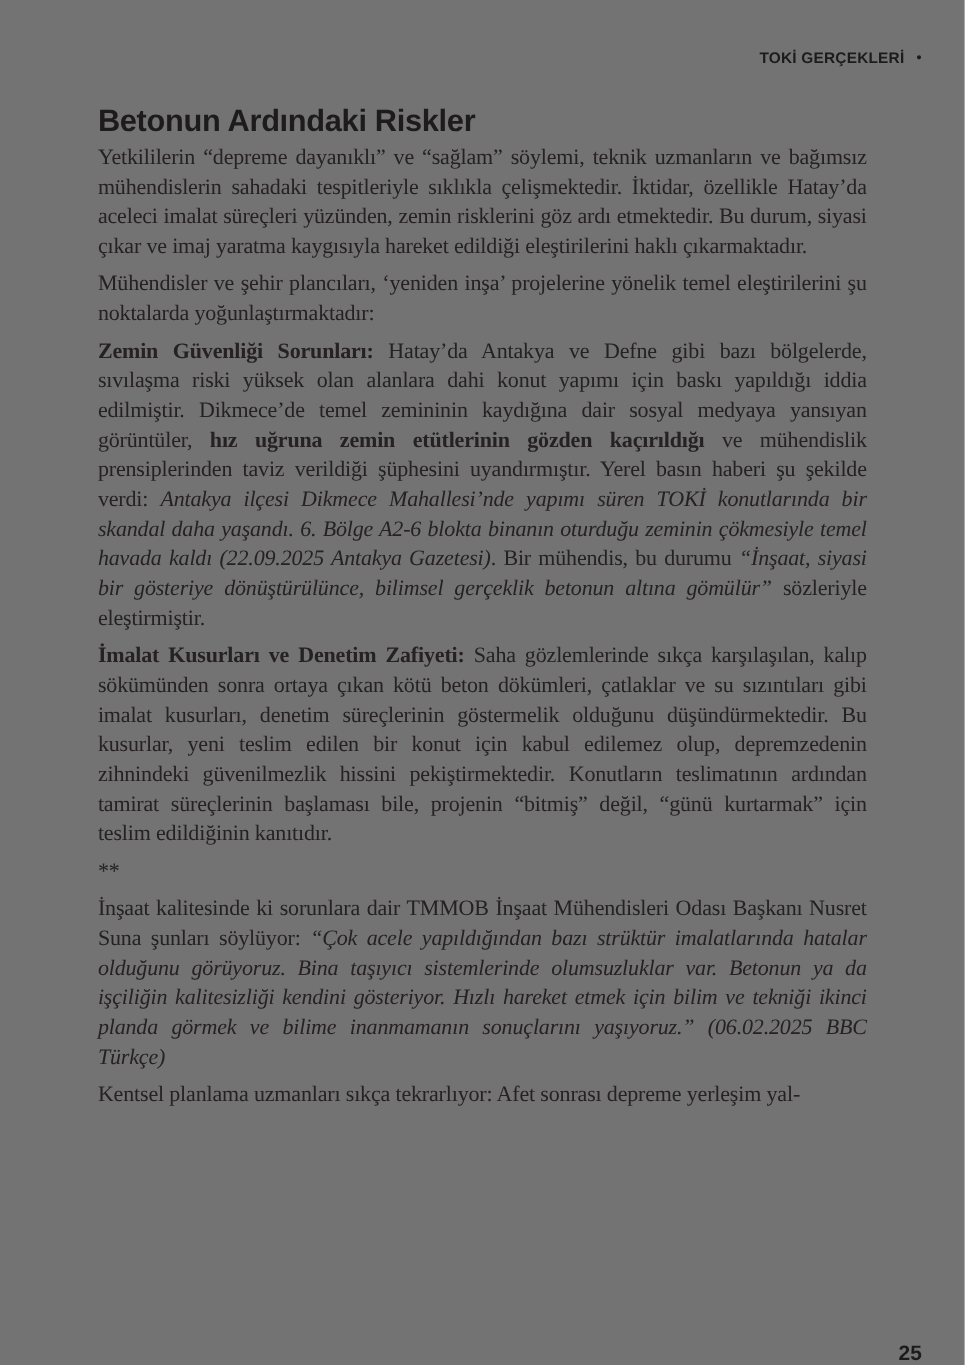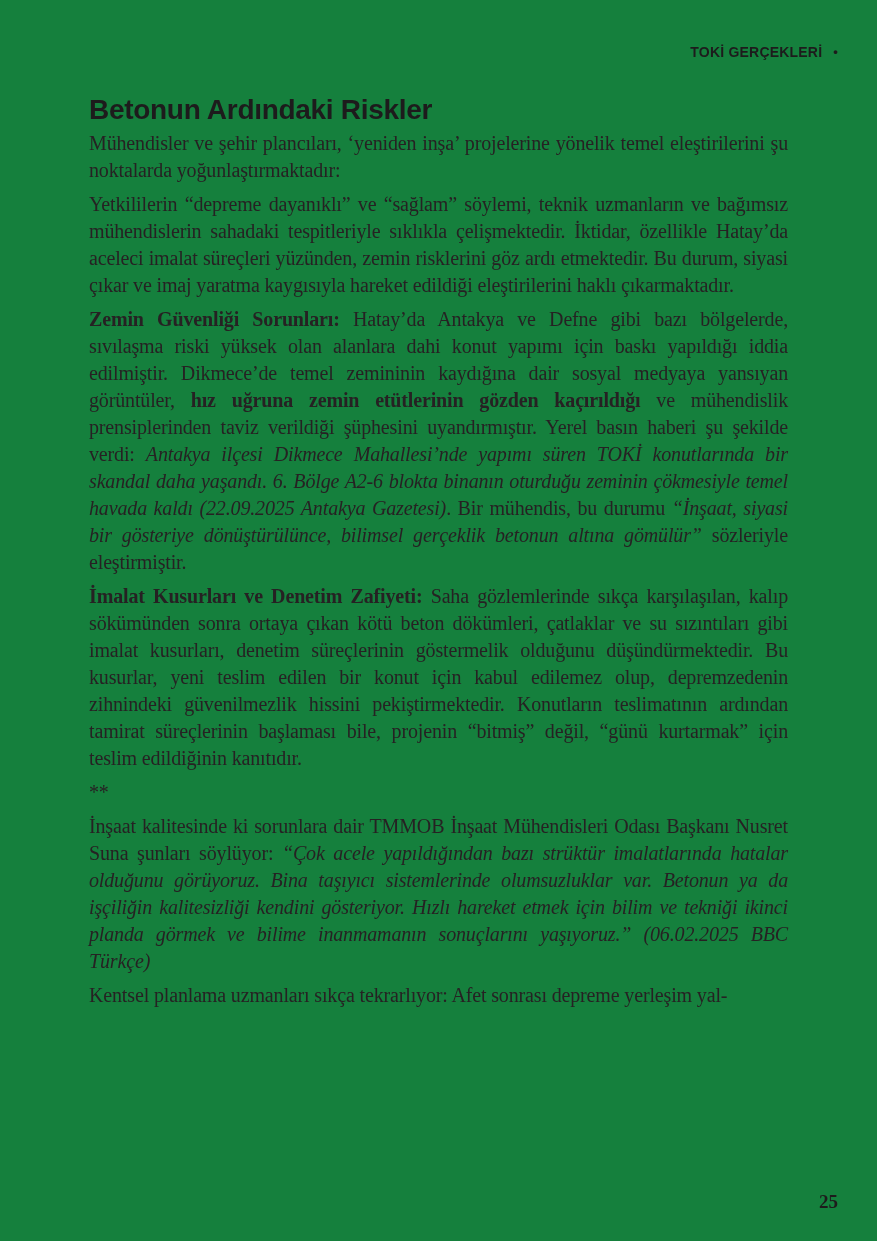--- a/index.html
+++ b/index.html
@@ -2,21 +2,21 @@
 <html lang="tr"><head>
 <meta charset="utf-8">
 <style>
   * { margin: 0; padding: 0; box-sizing: border-box; }
   html, body { background: #e9e9e9; }
   .page {
     position: relative;
     width: 877px;
     height: 1241px;
     margin: 0 auto;
-    background: #15803d;
+    background: #737373;
     color: #262123;
     font-family: "Liberation Serif", "DejaVu Serif", serif;
     overflow: hidden;
   }
   .running-header {
     position: absolute;
     top: 44px;
     right: 39px;
     display: flex;
     align-items: center;
@@ -52,45 +52,45 @@
     color: #1d1b1c;
     margin: 11px 0 8px 0;
     text-align: left;
   }
   .separator { text-align: left; }
   b { font-weight: 700; font-family: Liberation Serif, serif; }
   i { font-style: italic; }
   .page-number {
     position: absolute;
     right: 39px;
-    top: 1191px;
-    font-family: Liberation Serif, serif;
+    top: 1220px;
+    font-family: Liberation Sans, sans-serif;
     font-weight: 700;
     font-size: 19px;
     color: #1d1b1c;
   }
 </style>
 </head>
 <body>
 
 <div class="page">
 
   <div class="running-header">
     <span>TOKİ GERÇEKLERİ</span>
     <span class="dot">•</span>
   </div>
 
   <div class="content">
 
 
     <h2 class="section-heading">Betonun Ardındaki Riskler</h2>
 
+    <p>Yetkililerin “depreme dayanıklı” ve “sağlam” söylemi, teknik uzmanların ve bağımsız mühendislerin sahadaki tespitleriyle sıklıkla çelişmektedir. İktidar, özellikle Hatay’da aceleci imalat süreçleri yüzünden, zemin risklerini göz ardı etmektedir. Bu durum, siyasi çıkar ve imaj yaratma kaygısıyla hareket edildiği eleştirilerini haklı çıkarmaktadır.</p>
+
     <p>Mühendisler ve şehir plancıları, ‘yeniden inşa’ projelerine yönelik temel eleştirilerini şu noktalarda yoğunlaştırmaktadır:</p>
-
-    <p>Yetkililerin “depreme dayanıklı” ve “sağlam” söylemi, teknik uzmanların ve bağımsız mühendislerin sahadaki tespitleriyle sıklıkla çelişmektedir. İktidar, özellikle Hatay’da aceleci imalat süreçleri yüzünden, zemin risklerini göz ardı etmektedir. Bu durum, siyasi çıkar ve imaj yaratma kaygısıyla hareket edildiği eleştirilerini haklı çıkarmaktadır.</p>
 
     <p><b>Zemin Güvenliği Sorunları: </b><span>Hatay’da Antakya ve Defne gibi bazı bölgelerde, sıvılaşma riski yüksek olan alanlara dahi konut yapımı için baskı yapıldığı iddia edilmiştir. Dikmece’de temel zemininin kaydığına dair sosyal medyaya yansıyan görüntüler, </span><b>hız uğruna zemin etütlerinin gözden kaçırıldığı</b><span> ve mühendislik prensiplerinden taviz verildiği şüphesini uyandırmıştır. Yerel basın haberi şu şekilde verdi: </span><i>Antakya ilçesi Dikmece Mahallesi’nde yapımı süren TOKİ konutlarında bir skandal daha yaşandı. 6. Bölge A2-6 blokta binanın oturduğu zeminin çökmesiyle temel havada kaldı (22.09.2025 Antakya Gazetesi)</i><span>. Bir mühendis, bu durumu </span><i>“İnşaat, siyasi bir gösteriye dönüştürülünce, bilimsel gerçeklik betonun altına gömülür”</i><span> sözleriyle eleştirmiştir.</span></p>
 
     <p><b>İmalat Kusurları ve Denetim Zafiyeti: </b><span>Saha gözlemlerinde sıkça karşılaşılan, kalıp sökümünden sonra ortaya çıkan kötü beton dökümleri, çatlaklar ve su sızıntıları gibi imalat kusurları, denetim süreçlerinin göstermelik olduğunu düşündürmektedir. Bu kusurlar, yeni teslim edilen bir konut için kabul edilemez olup, depremzedenin zihnindeki güvenilmezlik hissini pekiştirmektedir. Konutların teslimatının ardından tamirat süreçlerinin başlaması bile, projenin “bitmiş” değil, “günü kurtarmak” için teslim edildiğinin kanıtıdır.</span></p>
 
 
     <p class="separator">**</p>
 
     <p><span>İnşaat kalitesinde ki sorunlara dair TMMOB İnşaat Mühendisleri Odası Başkanı Nusret Suna şunları söylüyor: </span><i>“Çok acele yapıldığından bazı strüktür imalatlarında hatalar olduğunu görüyoruz. Bina taşıyıcı sistemlerinde olumsuzluklar var. Betonun ya da işçiliğin kalitesizliği kendini gösteriyor. Hızlı hareket etmek için bilim ve tekniği ikinci planda görmek ve bilime inanmamanın sonuçlarını yaşıyoruz.” </i><i>(06.02.2025 BBC Türkçe)</i></p>
 

